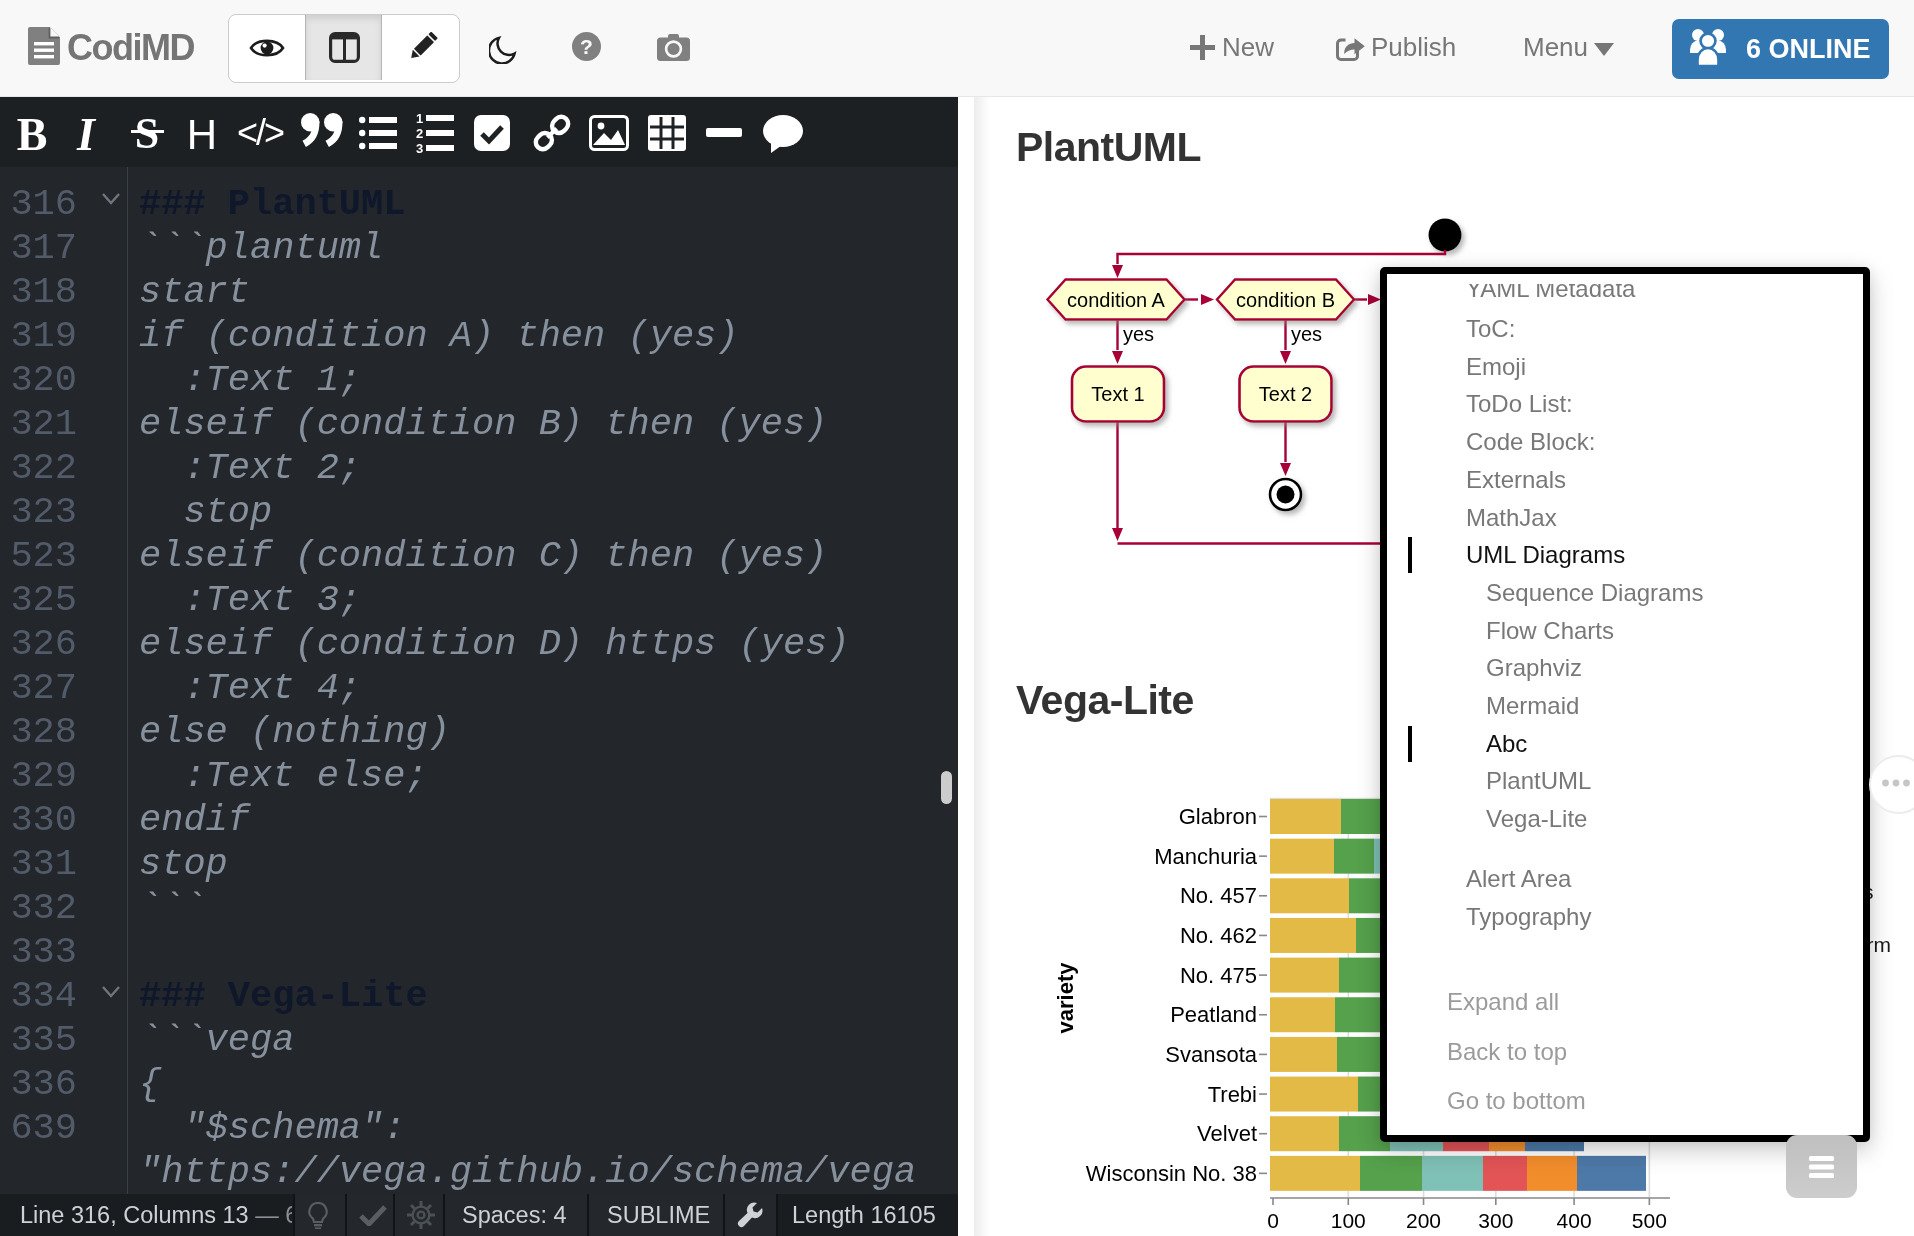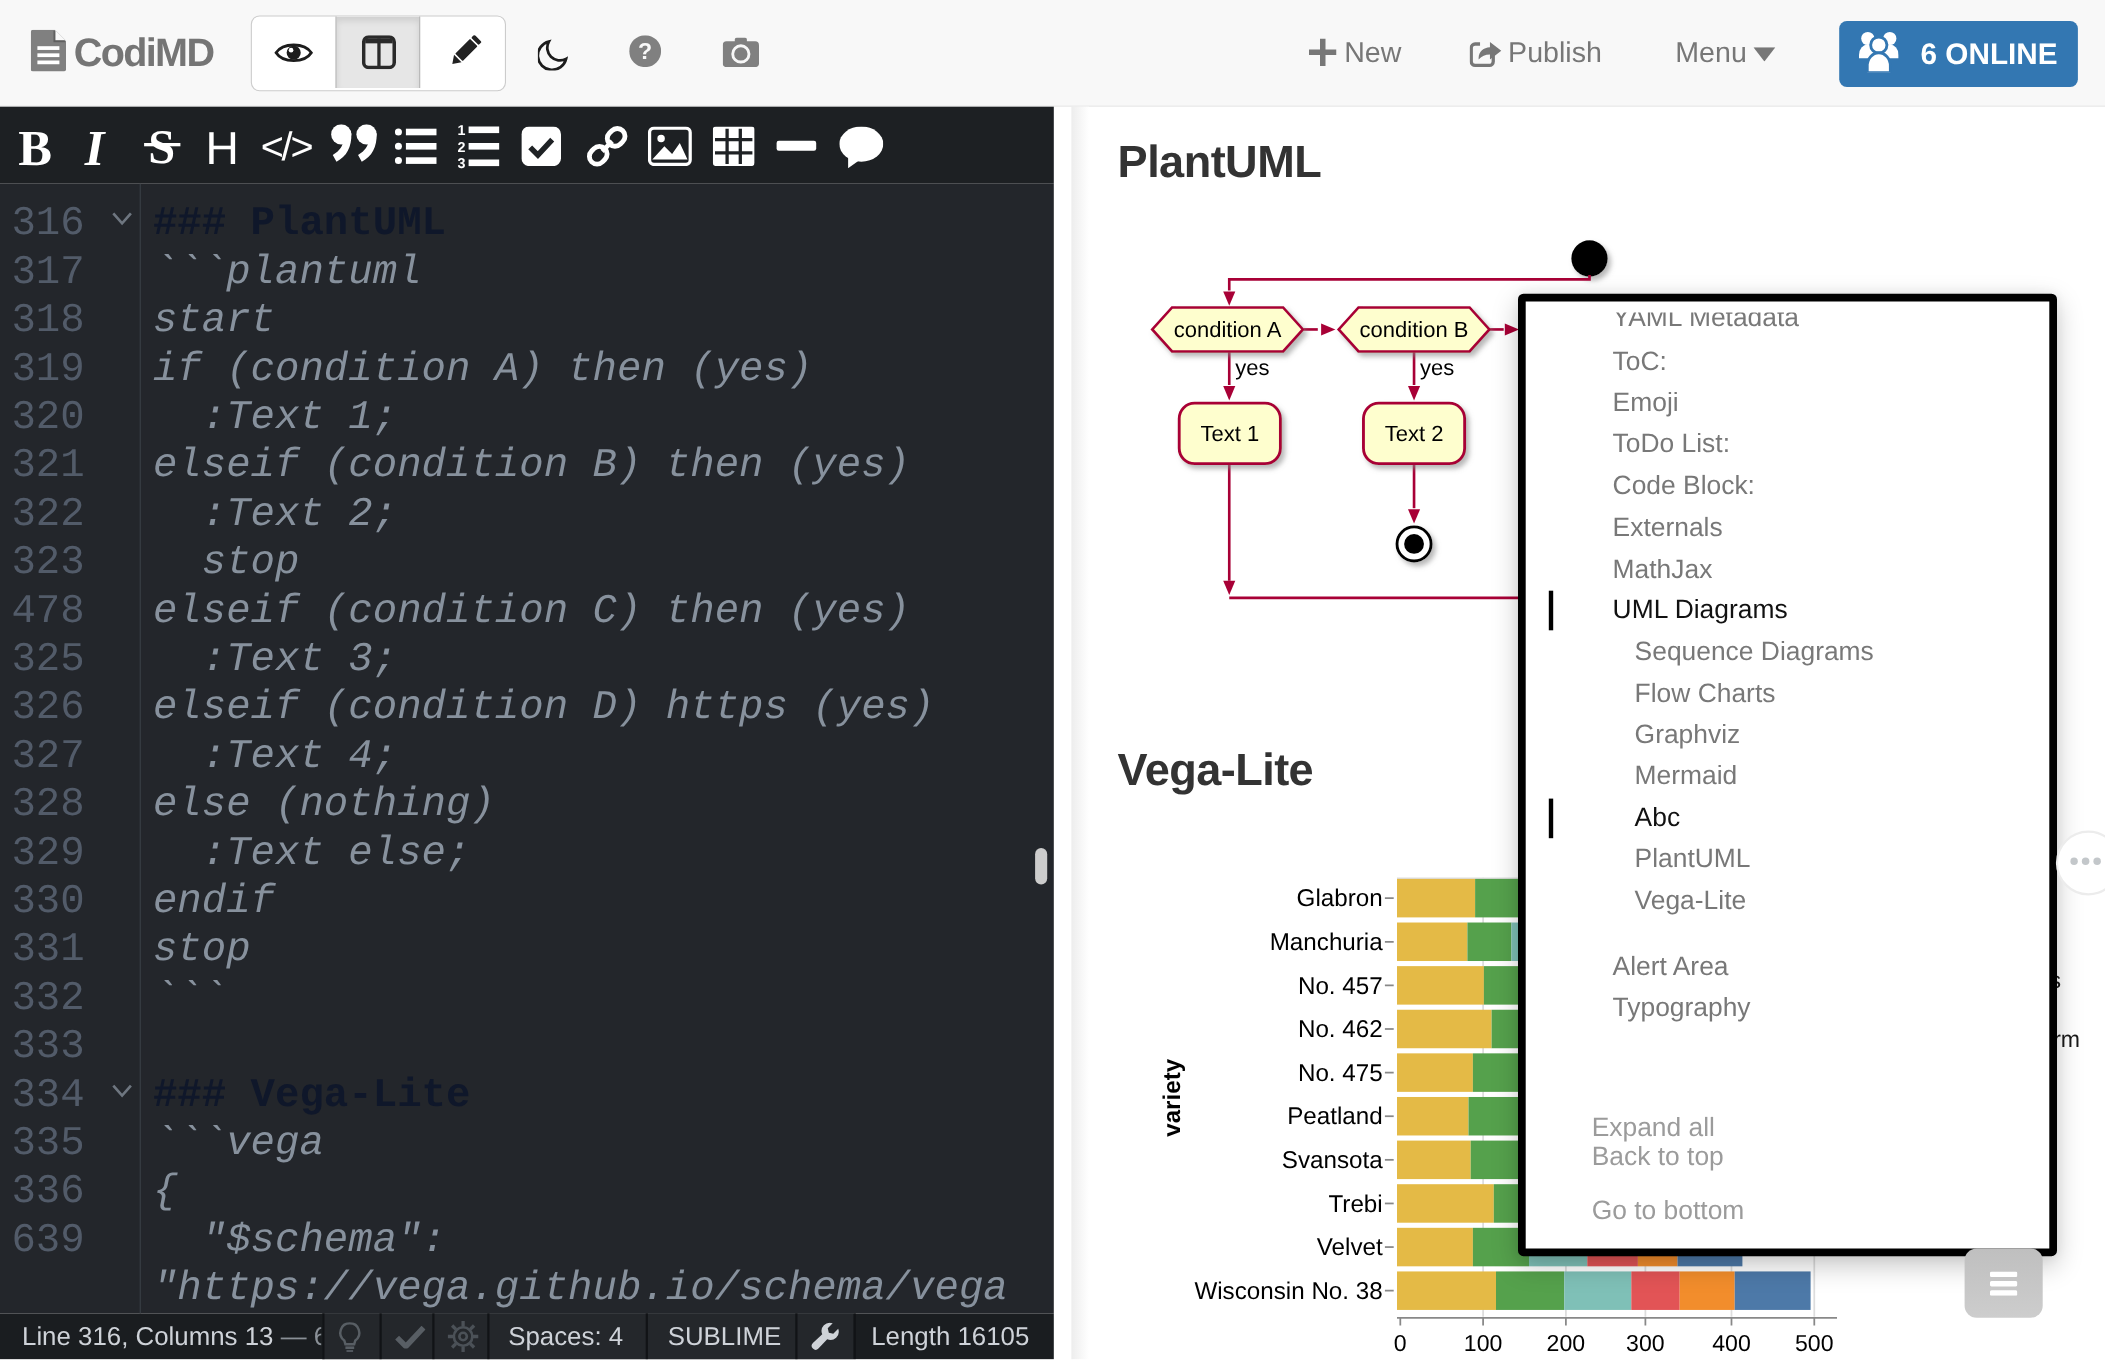--- a/index.html
+++ b/index.html
@@ -205,21 +205,21 @@
       <div class="cm lnum" style="top:314px">319</div>
       <div class="cm code" style="top:314px">if (condition A) then (yes)</div>
       <div class="cm lnum" style="top:358px">320</div>
       <div class="cm code" style="top:358px">  :Text 1;</div>
       <div class="cm lnum" style="top:402px">321</div>
       <div class="cm code" style="top:402px">elseif (condition B) then (yes)</div>
       <div class="cm lnum" style="top:446px">322</div>
       <div class="cm code" style="top:446px">  :Text 2;</div>
       <div class="cm lnum" style="top:490px">323</div>
       <div class="cm code" style="top:490px">  stop</div>
-      <div class="cm lnum" style="top:534px">478</div>
+      <div class="cm lnum" style="top:534px">523</div>
       <div class="cm code" style="top:534px">elseif (condition C) then (yes)</div>
       <div class="cm lnum" style="top:578px">325</div>
       <div class="cm code" style="top:578px">  :Text 3;</div>
       <div class="cm lnum" style="top:622px">326</div>
       <div class="cm code" style="top:622px">elseif (condition D) https (yes)</div>
       <div class="cm lnum" style="top:666px">327</div>
       <div class="cm code" style="top:666px">  :Text 4;</div>
       <div class="cm lnum" style="top:710px">328</div>
       <div class="cm code" style="top:710px">else (nothing)</div>
       <div class="cm lnum" style="top:754px">329</div>
@@ -437,21 +437,21 @@
       <div class="dd dd1 ddon" style="top:267.20000000000005px">UML Diagrams</div>
       <div class="dd dd2 " style="top:304.9px">Sequence Diagrams</div>
       <div class="dd dd2 " style="top:342.6px">Flow Charts</div>
       <div class="dd dd2 " style="top:380.29999999999995px">Graphviz</div>
       <div class="dd dd2 " style="top:418px">Mermaid</div>
       <div class="dd dd2 ddon" style="top:455.70000000000005px">Abc</div>
       <div class="dd dd2 " style="top:493.4px">PlantUML</div>
       <div class="dd dd2 " style="top:531.1px">Vega-Lite</div>
       <div class="dd dd1 " style="top:591px">Alert Area</div>
       <div class="dd dd1 " style="top:629px">Typography</div>
-      <div class="dd ddf " style="top:738px">Expand all</div>
+      <div class="dd ddf " style="top:714px">Expand all</div>
       <div class="dd ddf " style="top:763.5px">Back to top</div>
       <div class="dd ddf " style="top:812.5px">Go to bottom</div>
       <div class="ddbar" style="top:263px"></div>
       <div class="ddbar" style="top:452px"></div>
     </div>
 
   <div id="dots"></div>
   <svg class="abs" style="left:1882px;top:779px;z-index:12" width="32" height="8" viewBox="0 0 32 8">
     <circle cx="3.5" cy="4" r="3.4" fill="#c3c7ca"></circle>
       <circle cx="14" cy="4" r="3.4" fill="#c3c7ca"></circle>

